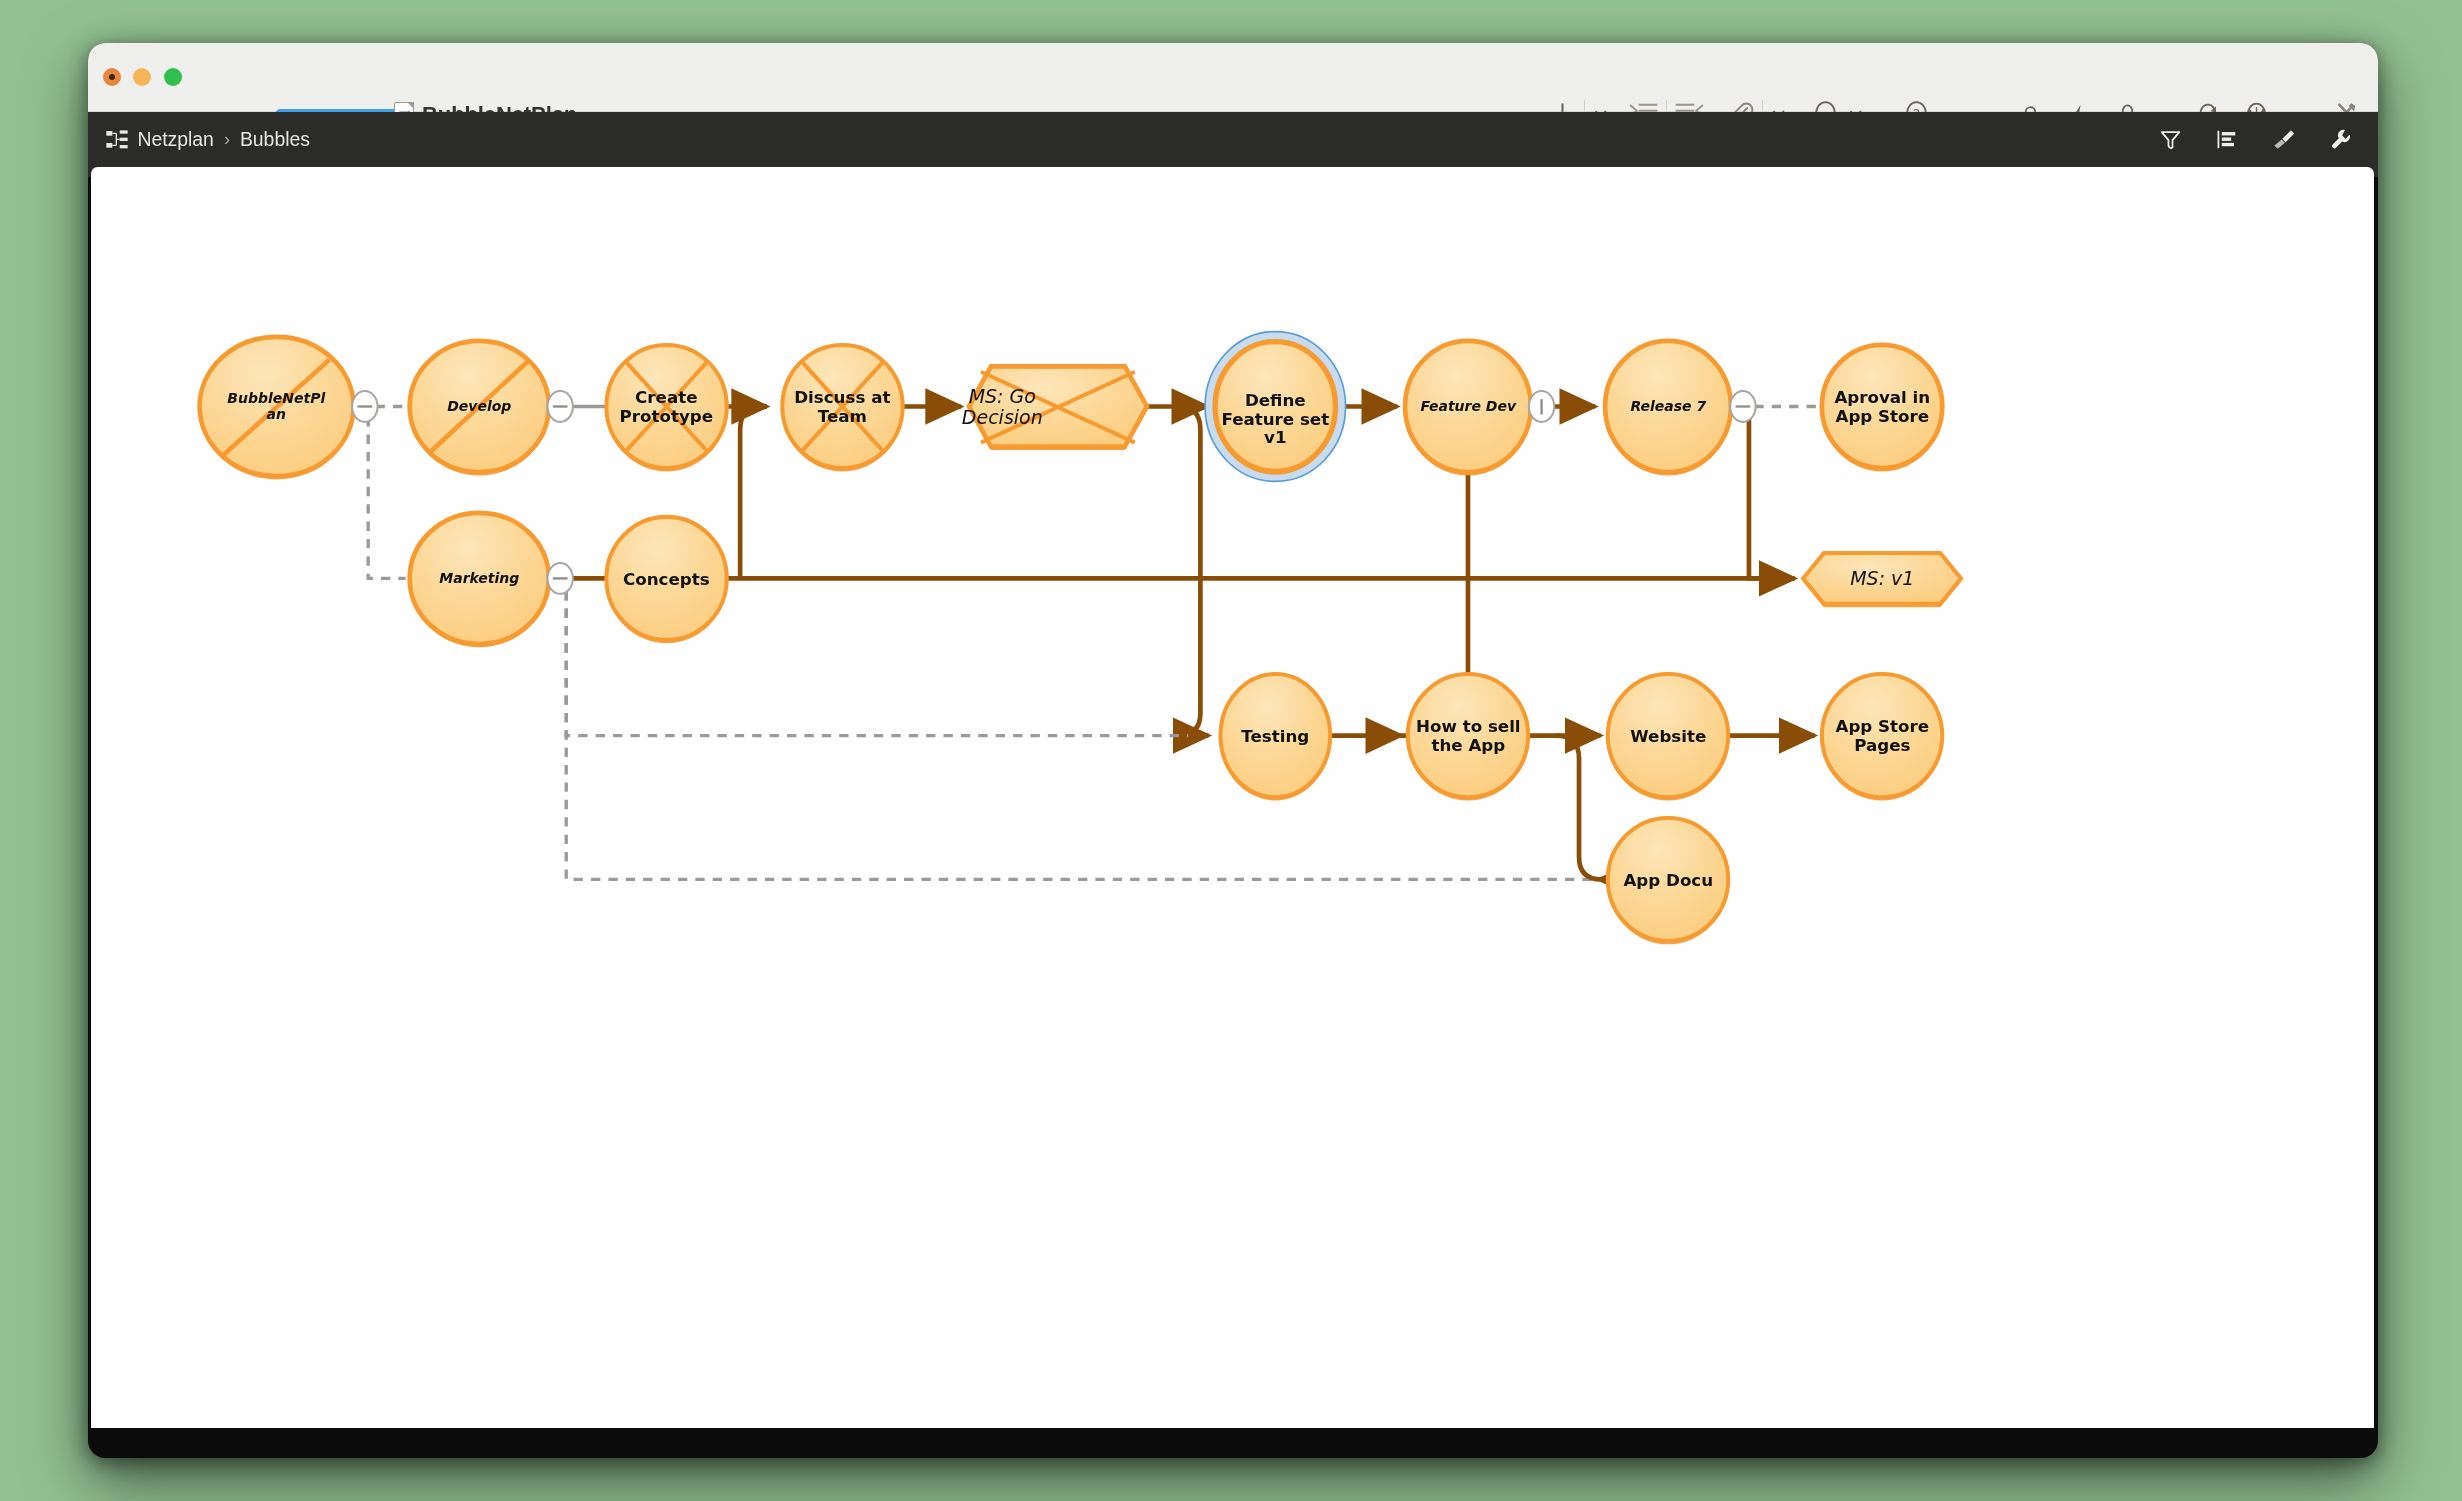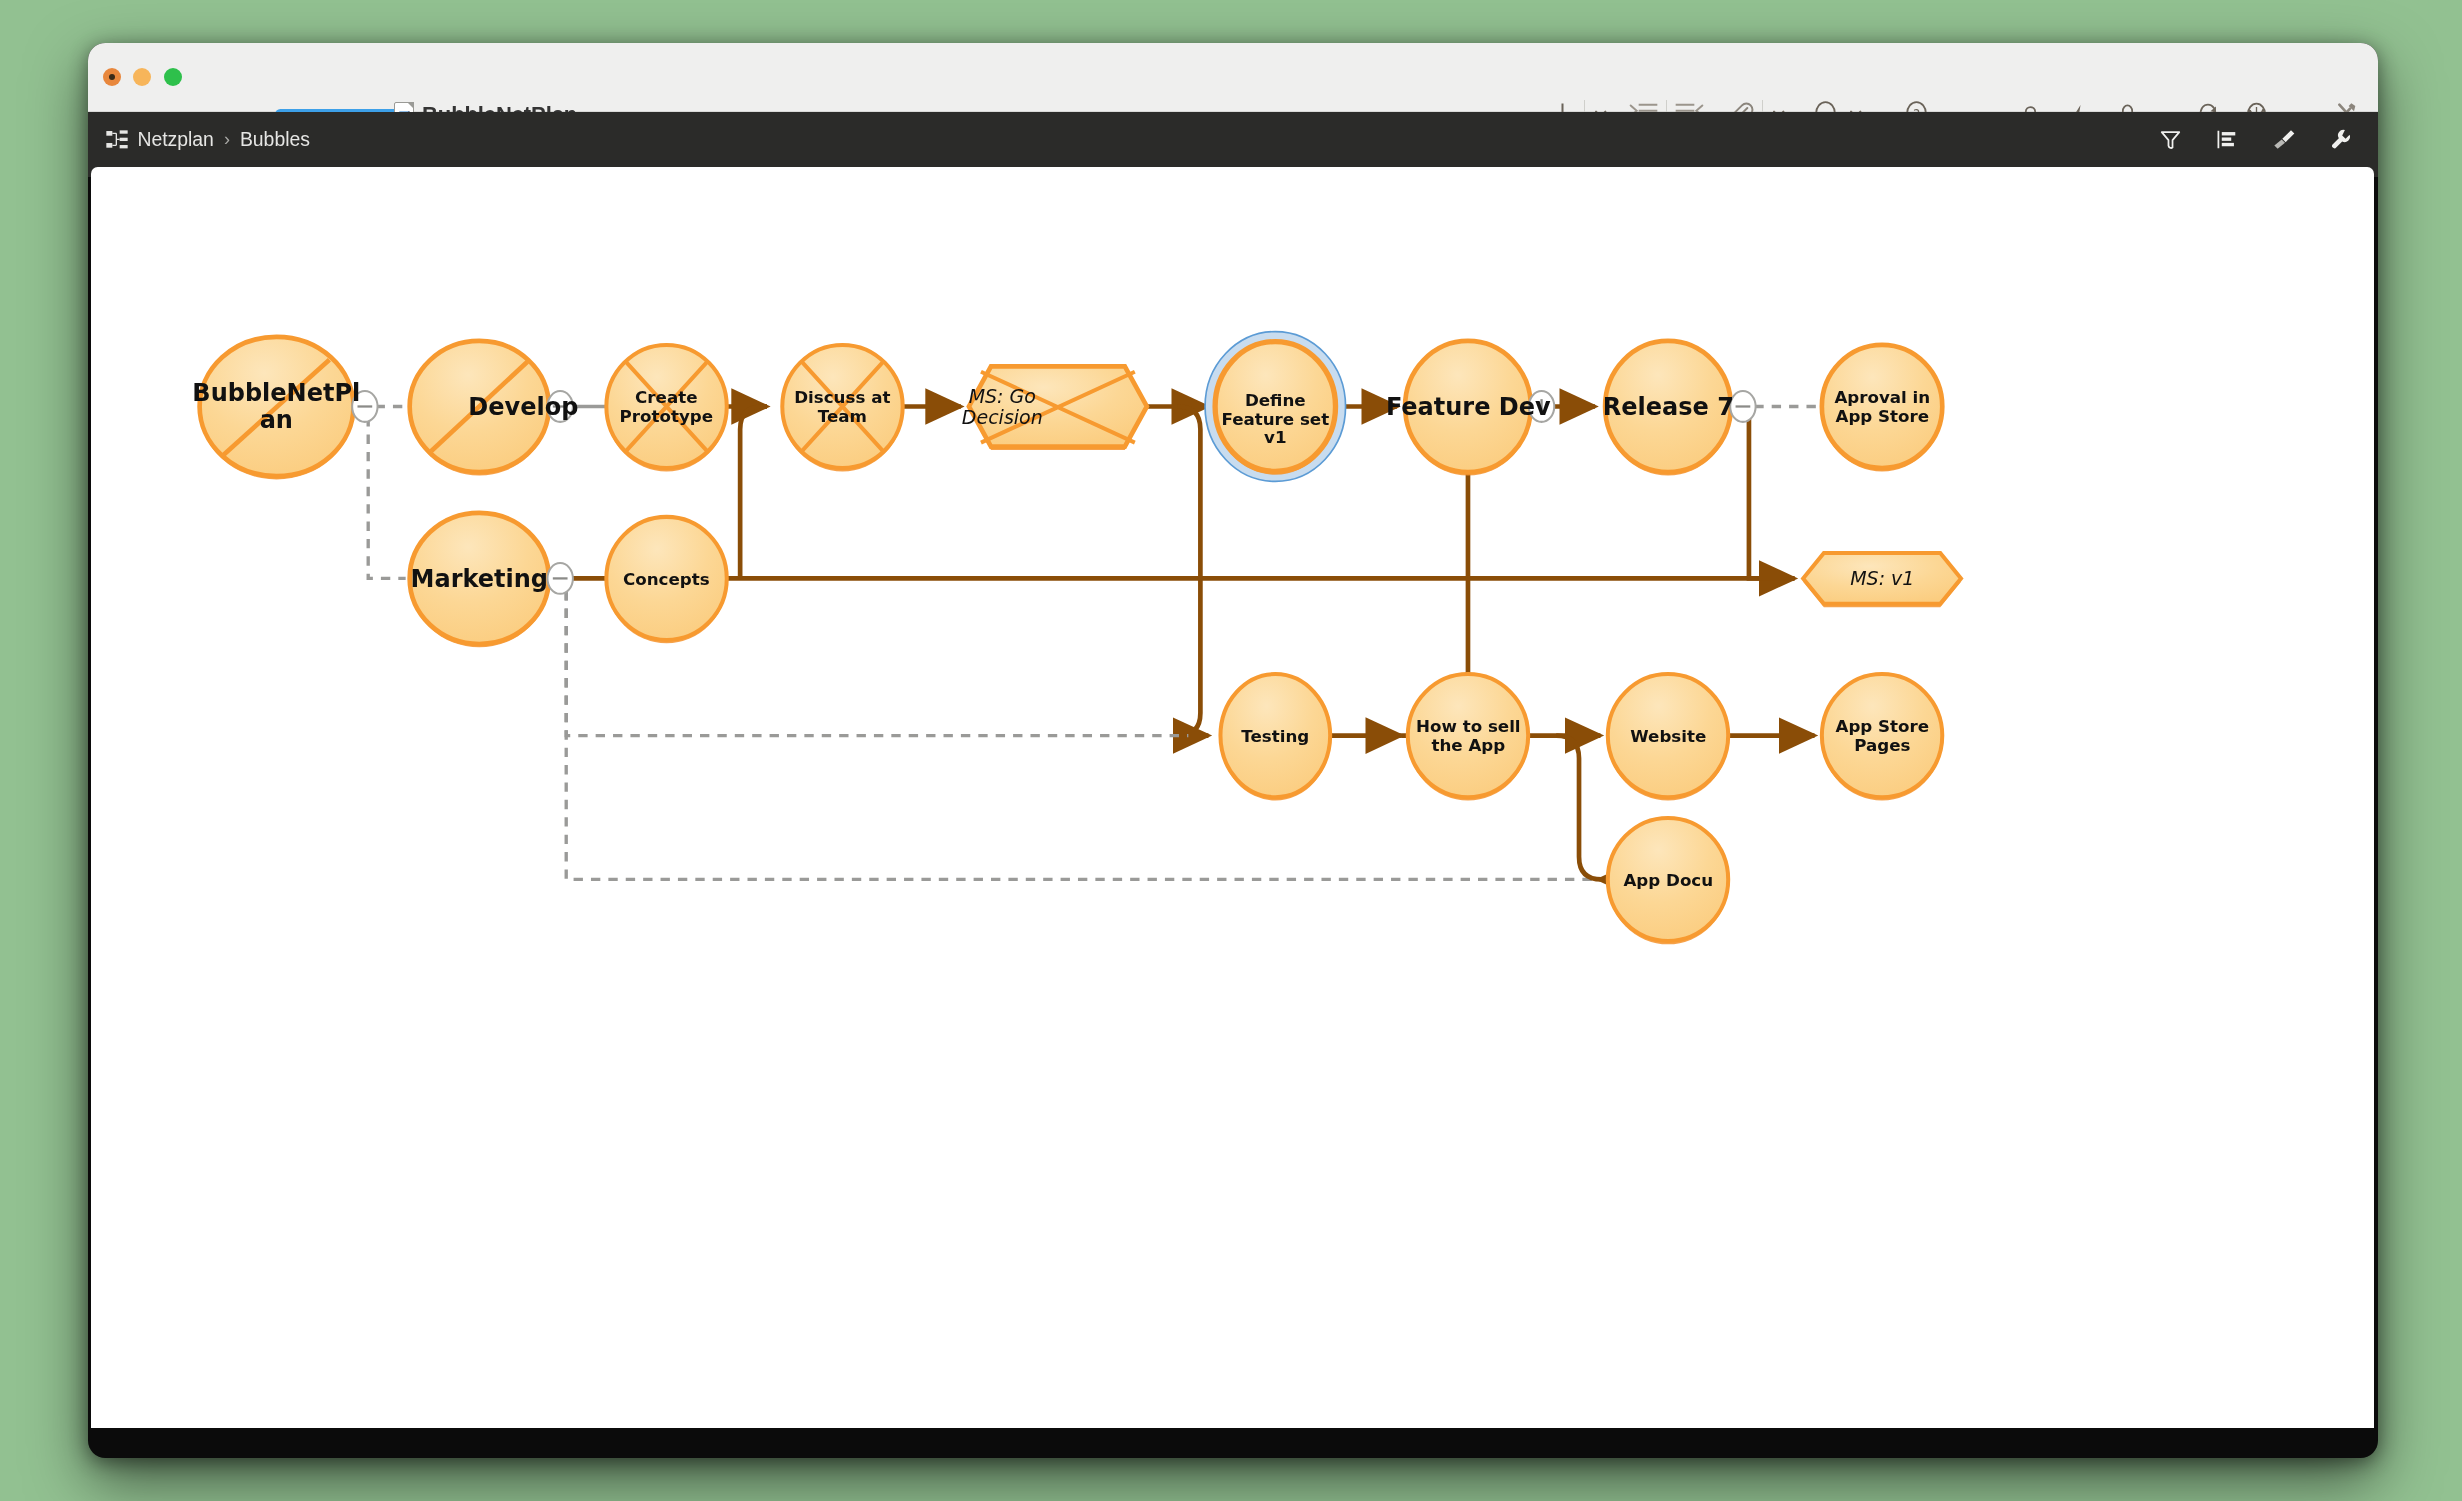--- a/index.html
+++ b/index.html
@@ -129,21 +129,21 @@
     position: absolute;
     text-align: center;
     color: #111;
     line-height: 1.12;
     pointer-events: none;
     white-space: pre-line;
     transform: translate(-50%, -50%);
     font-family: "DejaVu Sans", sans-serif;
   }
   .nl-normal { font-size: 16.7px; font-weight: 700; }
-  .nl-bold   { font-size: 24px; font-weight: 700; }
+  .nl-bold   { font-size: 14px; font-weight: 700; font-style: italic; }
   .nl-ms     { font-size: 19px; font-weight: 400; font-style: italic; }
 </style>
 </head>
 <body>
 
 <div id="bg-wrap"></div>
 
 <div id="window-shell">
 
   <div id="titlebar">
@@ -494,21 +494,21 @@
         <g>
           <ellipse cx="701" cy="615" rx="19" ry="23" fill="#fff" stroke="#a6a6a3" stroke-width="3"></ellipse>
           <path d="M690 615 H712" stroke="#8b8b88" stroke-width="3.4"></path>
         </g>
       </g>
     </svg>
 
     <div>
       <div class="node-label nl-bold" style="left:185px;  top:240px;">BubbleNetPl
 an</div>
-      <div class="node-label nl-bold" style="left:388px;  top:240px;margin-left:44px;">Develop</div>
+      <div class="node-label nl-bold" style="left:388px;  top:240px;">Develop</div>
       <div class="node-label nl-normal" style="left:575px;  top:240px;">Create
 Prototype</div>
       <div class="node-label nl-normal" style="left:751px; top:240px;">Discuss at
 Team</div>
       <div class="node-label nl-ms" style="left:911px; top:240px;">MS: Go
 Decision</div>
       <div class="node-label nl-normal" style="left:1184px; top:252px;">Define
 Feature set
 v1</div>
       <div class="node-label nl-bold" style="left:1377px; top:240px;">Feature Dev</div>

